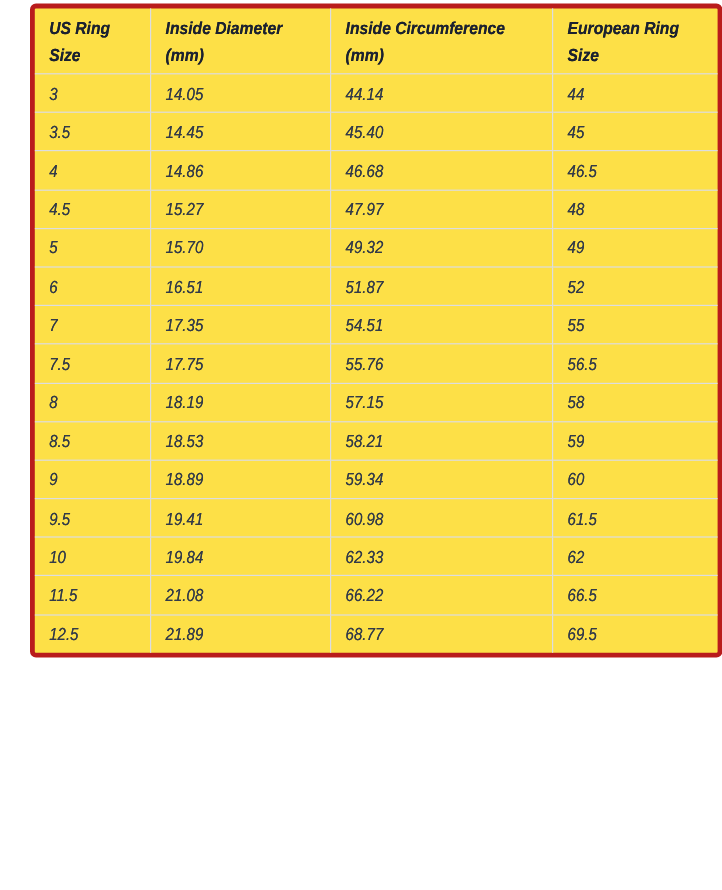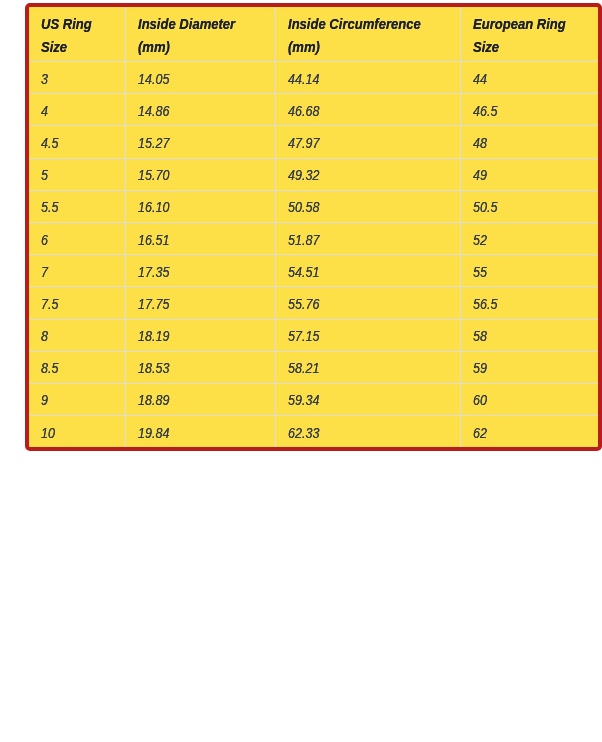--- a/index.html
+++ b/index.html
@@ -99,42 +99,42 @@
         </tr>
     </thead>
     <tbody>
         <tr>
           <td><span>3</span></td>
           <td><span>14.05</span></td>
           <td><span>44.14</span></td>
           <td><span>44</span></td>
         </tr>
         <tr>
+          <td><span>3.5</span></td>
+          <td><span>14.45</span></td>
+          <td><span>45.40</span></td>
+          <td><span>45</span></td>
+        </tr>
+        <tr>
           <td><span>4</span></td>
           <td><span>14.86</span></td>
           <td><span>46.68</span></td>
           <td><span>46.5</span></td>
         </tr>
         <tr>
           <td><span>4.5</span></td>
           <td><span>15.27</span></td>
           <td><span>47.97</span></td>
           <td><span>48</span></td>
         </tr>
         <tr>
           <td><span>5</span></td>
           <td><span>15.70</span></td>
           <td><span>49.32</span></td>
           <td><span>49</span></td>
-        </tr>
-        <tr>
-          <td><span>5.5</span></td>
-          <td><span>16.10</span></td>
-          <td><span>50.58</span></td>
-          <td><span>50.5</span></td>
         </tr>
         <tr>
           <td><span>6</span></td>
           <td><span>16.51</span></td>
           <td><span>51.87</span></td>
           <td><span>52</span></td>
         </tr>
         <tr>
           <td><span>7</span></td>
           <td><span>17.35</span></td>
@@ -159,20 +159,38 @@
           <td><span>58.21</span></td>
           <td><span>59</span></td>
         </tr>
         <tr>
           <td><span>9</span></td>
           <td><span>18.89</span></td>
           <td><span>59.34</span></td>
           <td><span>60</span></td>
         </tr>
         <tr>
+          <td><span>9.5</span></td>
+          <td><span>19.41</span></td>
+          <td><span>60.98</span></td>
+          <td><span>61.5</span></td>
+        </tr>
+        <tr>
           <td><span>10</span></td>
           <td><span>19.84</span></td>
           <td><span>62.33</span></td>
           <td><span>62</span></td>
+        </tr>
+        <tr>
+          <td><span>11.5</span></td>
+          <td><span>21.08</span></td>
+          <td><span>66.22</span></td>
+          <td><span>66.5</span></td>
+        </tr>
+        <tr>
+          <td><span>12.5</span></td>
+          <td><span>21.89</span></td>
+          <td><span>68.77</span></td>
+          <td><span>69.5</span></td>
         </tr>
       </tbody>
   </table>
 </div>
 
 </body></html>

